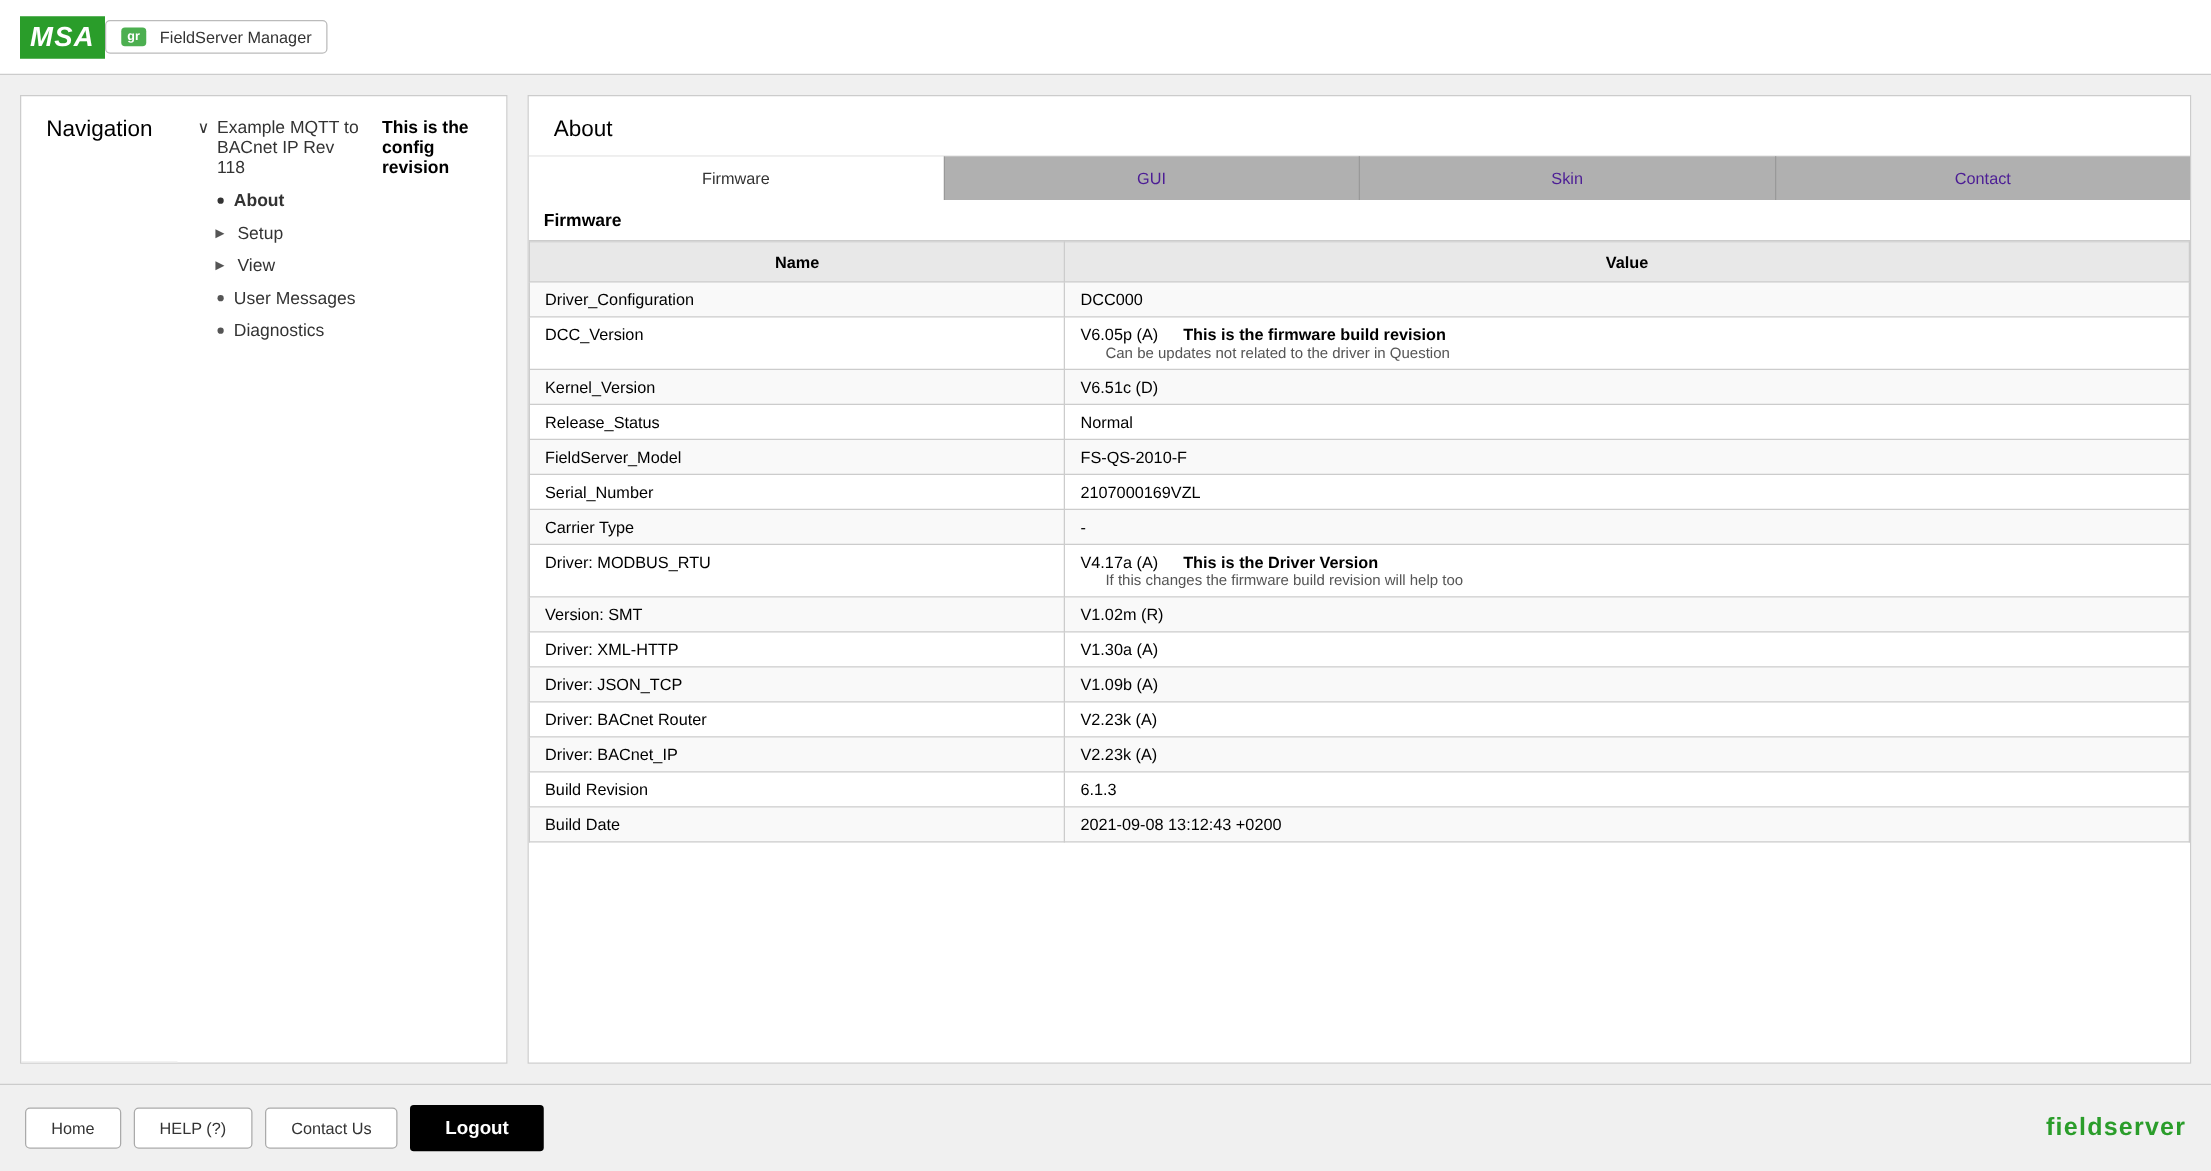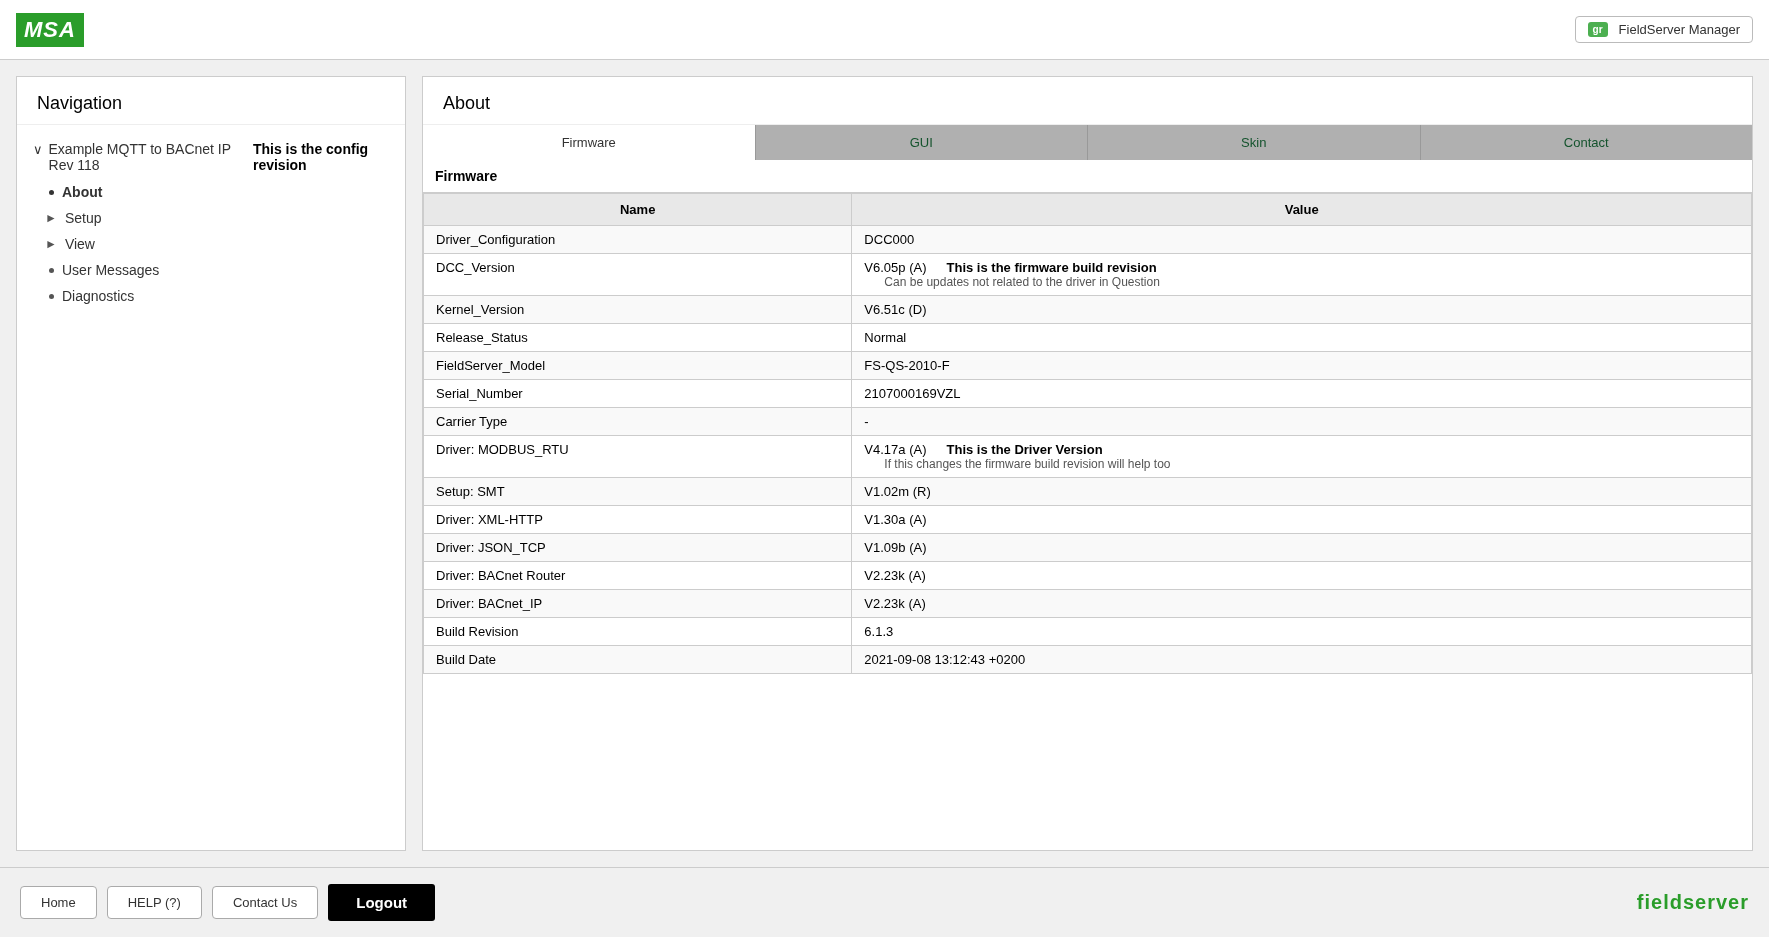--- a/index.html
+++ b/index.html
@@ -1,50 +1,50 @@
 <!DOCTYPE html>
 <html><head>
   <meta charset="utf-8">
   <style>
     * { box-sizing: border-box; margin: 0; padding: 0; }
     body { font-family: Arial, sans-serif; font-size: 13px; background: #f0f0f0; display: flex; flex-direction: column; height: 937px; width: 1769px; overflow: hidden; }
 
     
-    .header { background: #fff; border-bottom: 1px solid #ccc; display: flex; align-items: center; justify-content: space-between; padding: 8px 16px; height: 60px; }
+    .header { background: #fff; border-bottom: 1px solid #ccc; display: flex; align-items: center; justify-content: flex-start; padding: 8px 16px; height: 60px; }
     .logo-box { background: #2a9d2a; padding: 4px 8px; display: flex; align-items: center; }
     .logo-text { color: #fff; font-size: 22px; font-weight: bold; font-style: italic; letter-spacing: 1px; }
     .fieldserver-btn { display: flex; align-items: center; gap: 11px; border: 1px solid #bbb; border-radius: 4px; padding: 5px 12px; background: #fff; cursor: pointer; }
     .fieldserver-btn .gr-icon { background: #4caf50; color: #fff; font-size: 10px; font-weight: bold; padding: 2px 5px; border-radius: 3px; }
     .fieldserver-btn span { font-size: 13px; color: #333; }
 
     
     .main-area { display: flex; flex: 1; padding: 16px; gap: 16px; overflow: hidden; }
 
     
-    .sidebar { background: #fff; border: 1px solid #ccc; width: 390px; min-width: 390px; padding: 0; display: flex; flex-direction: column; }
+    .sidebar { background: #fff; border: 1px solid #ccc; width: 390px; min-width: 390px; padding: 0; display: flex; flex-direction: row; }
     .sidebar-title { font-size: 18px; font-weight: normal; padding: 16px 20px 10px 20px; border-bottom: 1px solid #eee; }
     .nav-list { padding: 10px 0; }
     .nav-item-root { display: flex; align-items: flex-start; padding: 6px 12px 6px 16px; gap: 6px; cursor: pointer; }
     .nav-item-root .chevron { font-size: 13px; color: #333; margin-top: 1px; }
     .nav-item-root .nav-label { font-size: 14px; color: #333; }
     .nav-item-root .nav-tooltip { font-size: 14px; font-weight: bold; color: #000; margin-left: 6px; }
     .nav-sub-item { display: flex; align-items: center; padding: 5px 12px 5px 32px; gap: 8px; cursor: pointer; }
     .nav-sub-item .dot { width: 5px; height: 5px; border-radius: 50%; background: #555; flex-shrink: 0; }
     .nav-sub-item.active .dot { background: #333; }
     .nav-sub-item .sub-label { font-size: 14px; color: #333; }
     .nav-sub-item.active .sub-label { font-weight: bold; }
     .nav-expandable { display: flex; align-items: center; padding: 5px 12px 5px 28px; gap: 8px; cursor: pointer; }
     .nav-expandable .arrow { font-size: 12px; color: #555; }
     .nav-expandable .exp-label { font-size: 14px; color: #333; }
 
     
     .content { background: #fff; border: 1px solid #ccc; flex: 1; display: flex; flex-direction: column; overflow: hidden; }
     .content-title { font-size: 18px; font-weight: normal; padding: 16px 20px 10px 20px; border-bottom: 1px solid #eee; }
     .tabs { display: flex; background: #b0b0b0; }
-    .tab { flex: 1; padding: 10px; text-align: center; font-size: 13px; color: #14532d; cursor: pointer; border-right: 1px solid #999; }
+    .tab { flex: 1; padding: 10px; text-align: center; font-size: 13px; color: #4c1d95; cursor: pointer; border-right: 1px solid #999; }
     .tab.active { background: #fff; color: #333; font-weight: normal; }
     .tab:last-child { border-right: none; }
 
     
     .table-area { flex: 1; overflow-y: auto; padding: 0; }
     .section-label { font-size: 14px; font-weight: bold; padding: 8px 12px; border-bottom: 1px solid #ccc; background: #fff; }
     table { width: 100%; border-collapse: collapse; }
     table thead th { background: #e8e8e8; border: 1px solid #ccc; padding: 8px 12px; text-align: center; font-size: 13px; font-weight: bold; }
     table tbody td { border: 1px solid #ccc; padding: 6px 12px; font-size: 13px; vertical-align: top; }
     table tbody tr:nth-child(odd) { background: #f9f9f9; }
@@ -158,21 +158,21 @@
             </tr>
             <tr>
               <td>Carrier Type</td>
               <td><span>-</span></td>
             </tr>
             <tr>
               <td>Driver: MODBUS_RTU</td>
               <td><span>V4.17a (A)</span><span class="annotation">This is the Driver Version</span><div class="annotation-sub">If this changes the firmware build revision will help too</div></td>
             </tr>
             <tr>
-              <td>Setup: SMT</td>
+              <td>Version: SMT</td>
               <td><span>V1.02m (R)</span></td>
             </tr>
             <tr>
               <td>Driver: XML-HTTP</td>
               <td><span>V1.30a (A)</span></td>
             </tr>
             <tr>
               <td>Driver: JSON_TCP</td>
               <td><span>V1.09b (A)</span></td>
             </tr>

